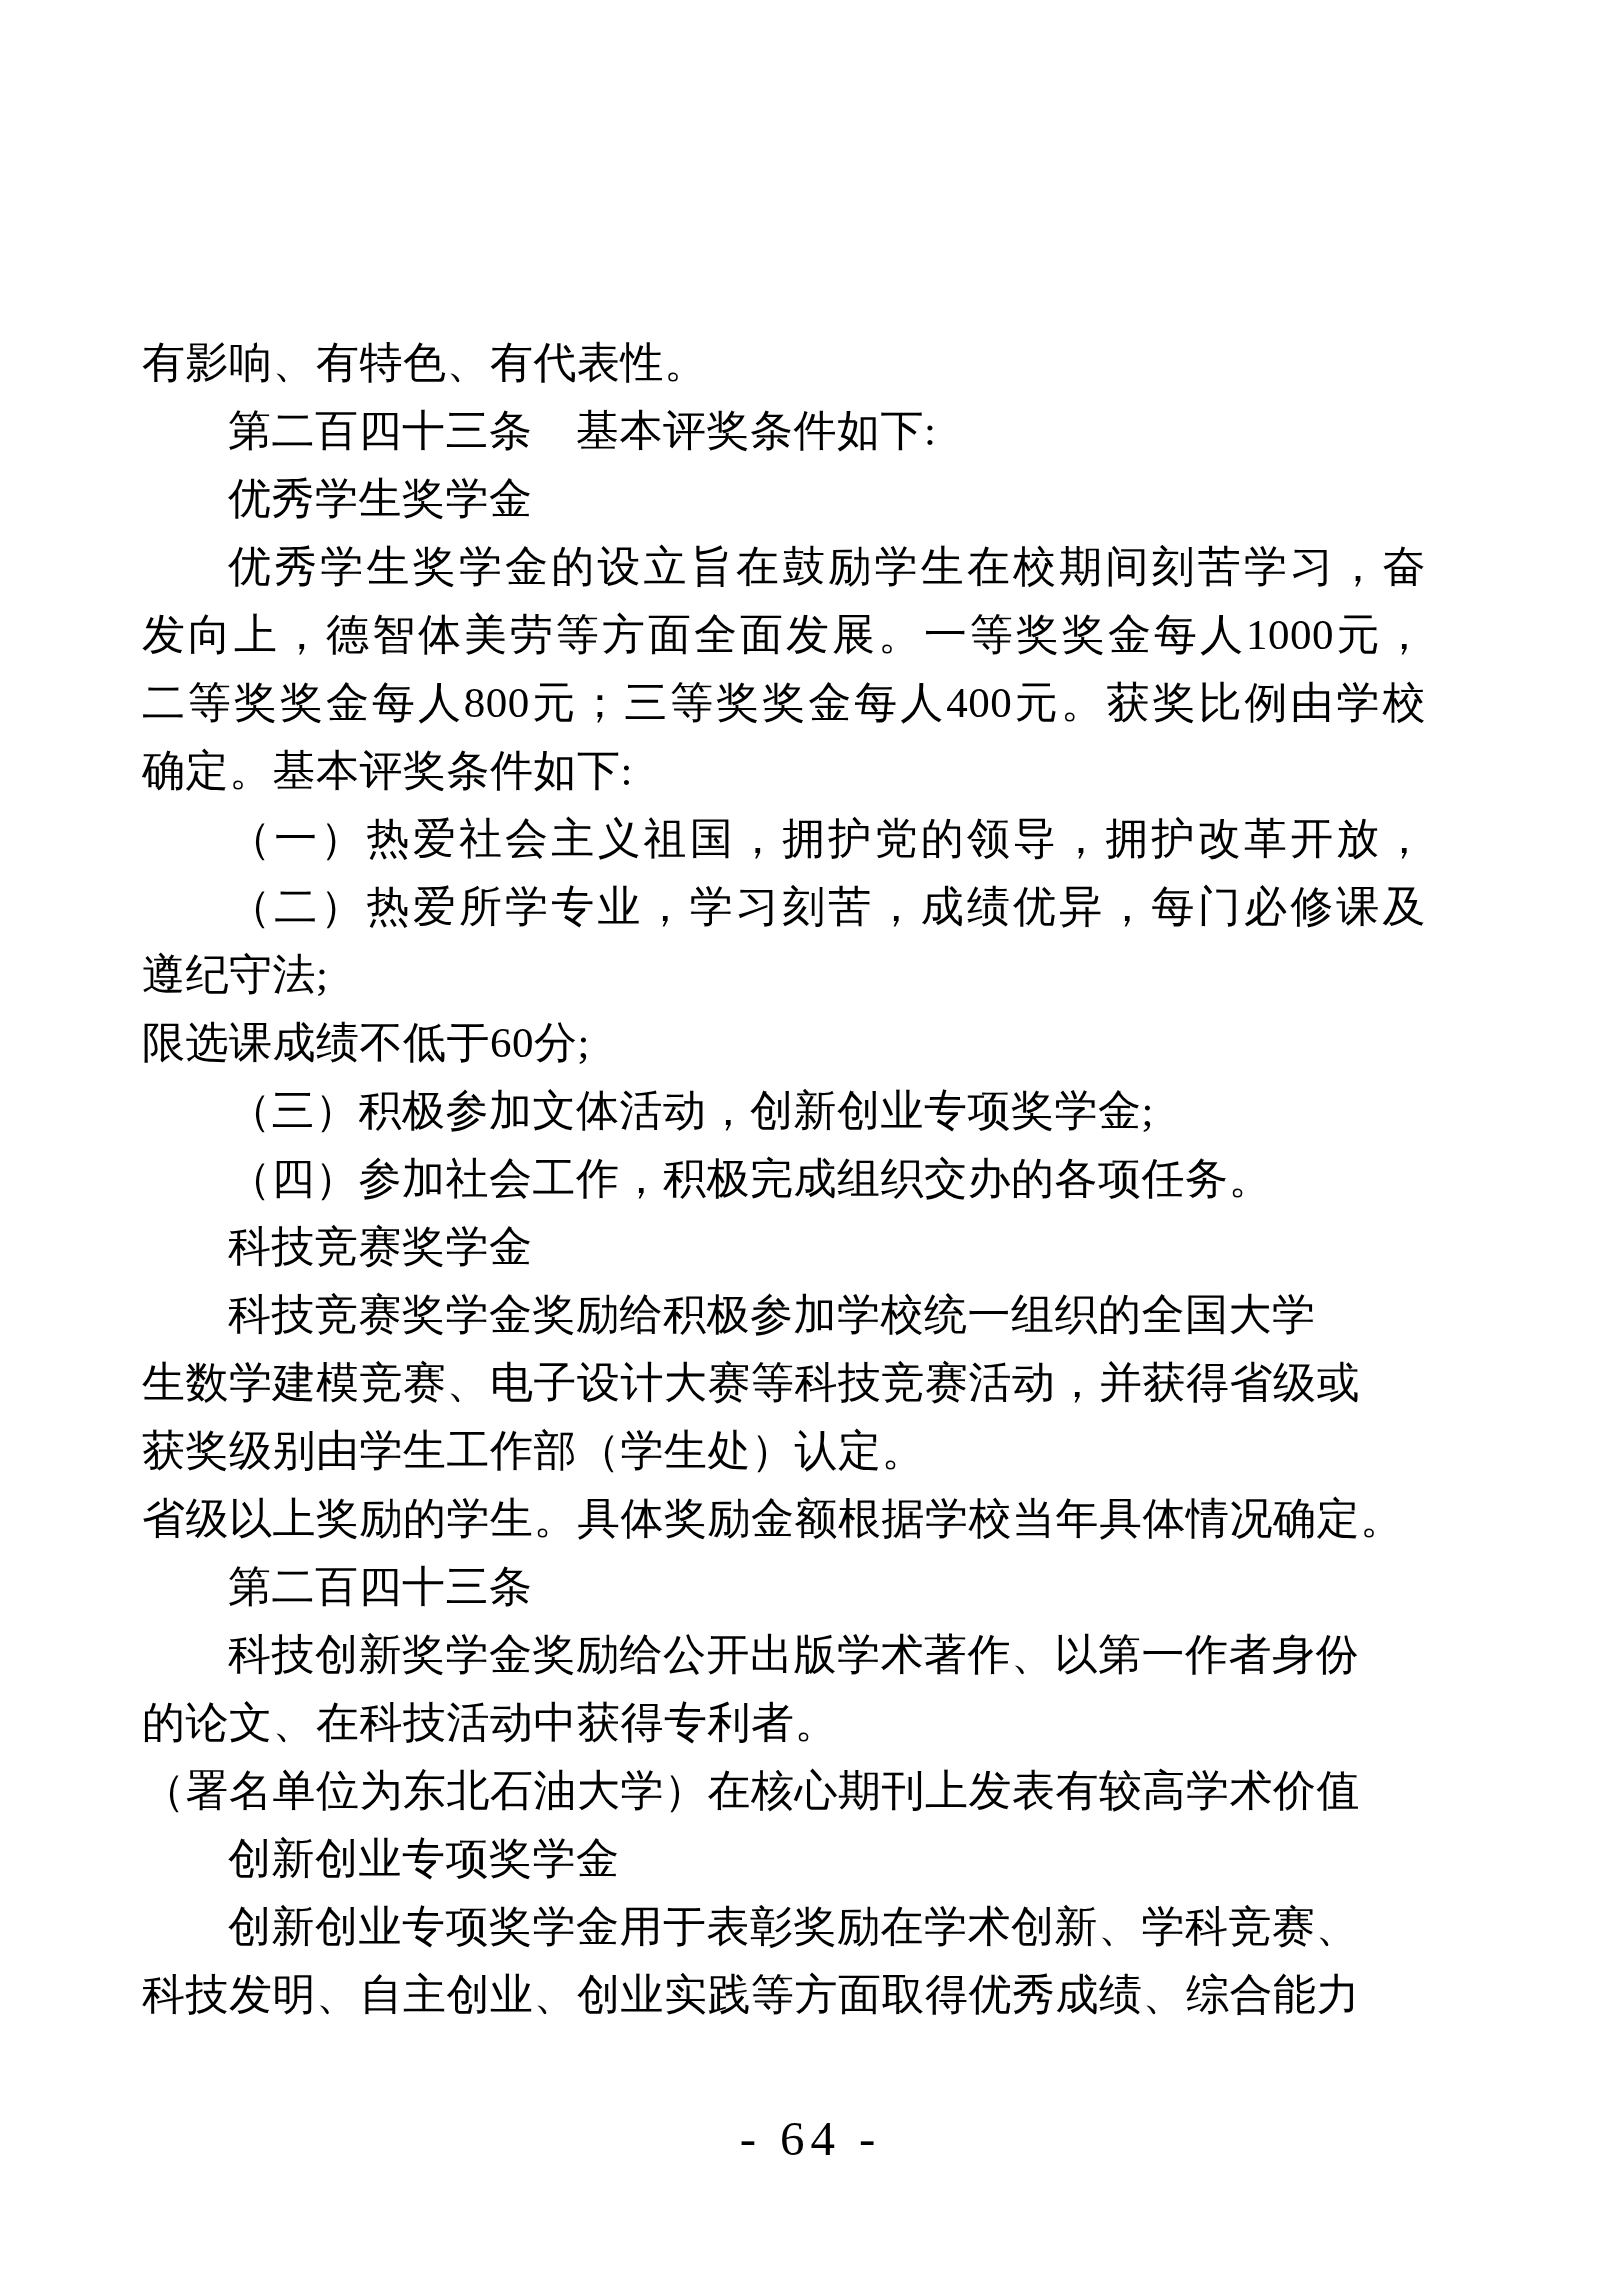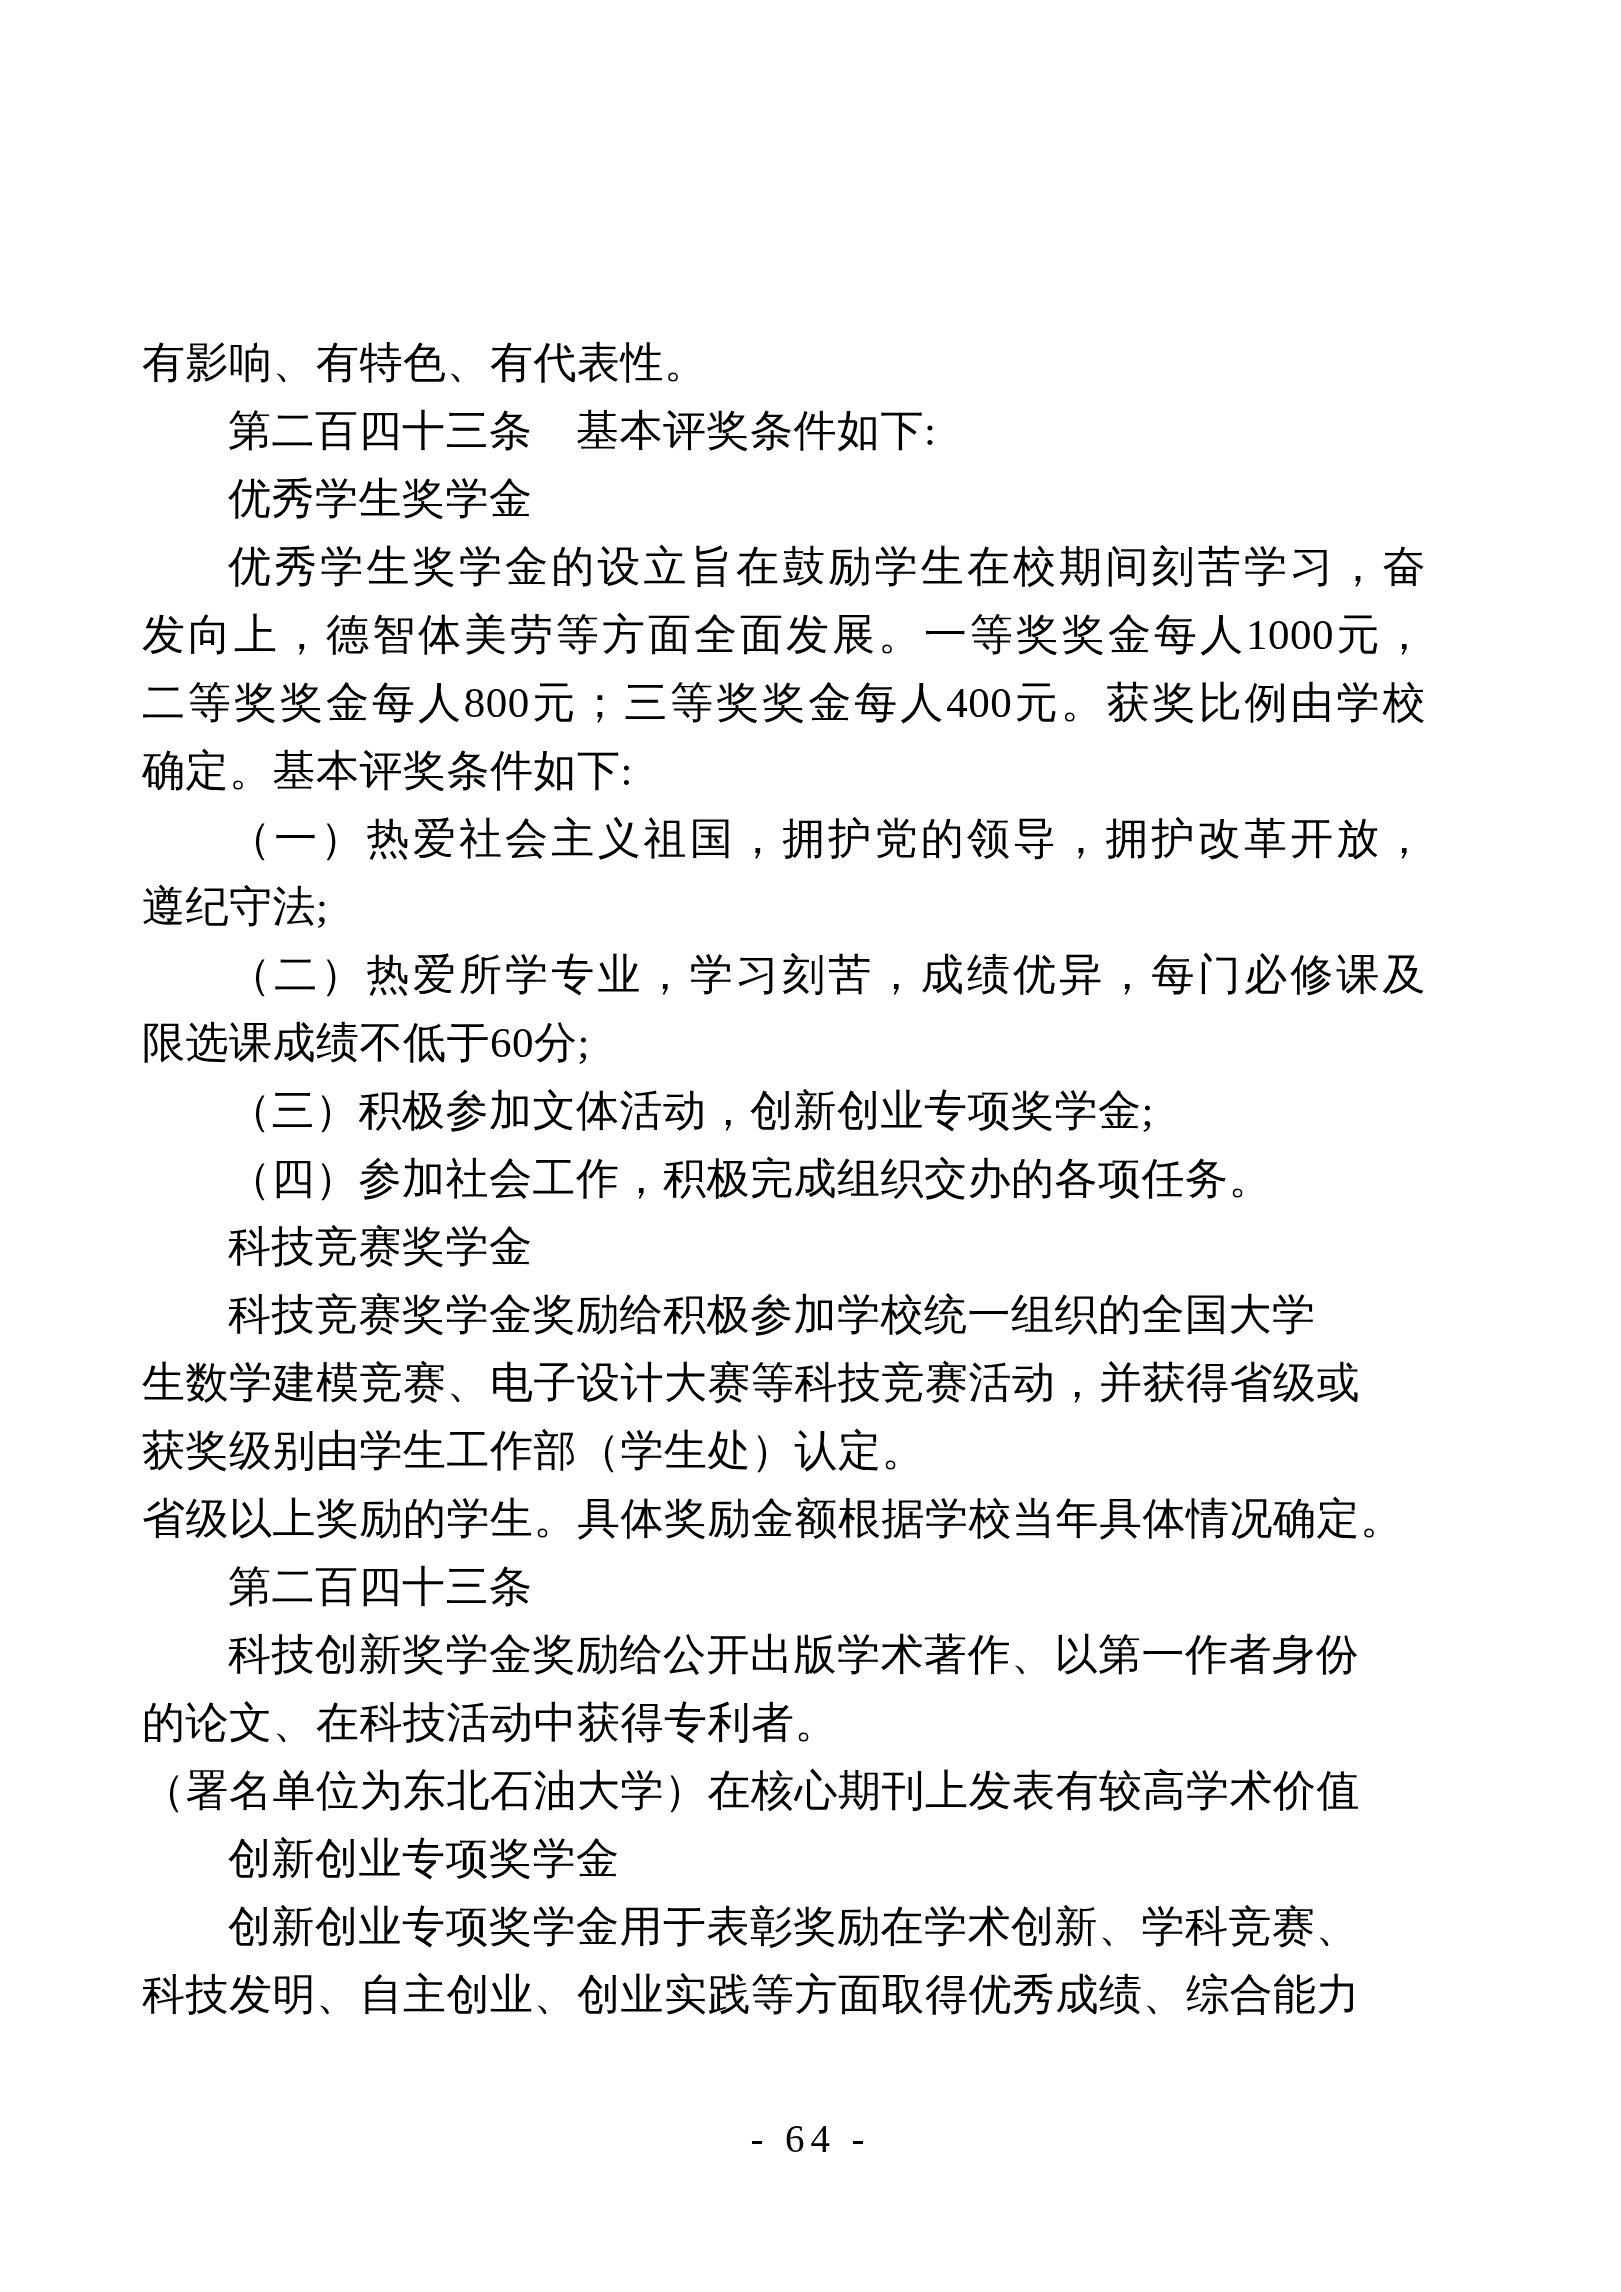--- a/index.html
+++ b/index.html
@@ -40,41 +40,41 @@
   }
   .seg.bold {
     font-weight: 400;
   }
   .page-footer {
     position: absolute;
     left: 0;
     top: 2115px;
     width: 100%;
     text-align: center;
-    font-size: 39px;
+    font-size: 49px;
     line-height: 47px;
     letter-spacing: 5.9px;
     color: #000000;
   }
 </style>
 </head>
 <body>
 
 <div class="page">
   <div class="text-block">
       <div class="line"><span class="seg">有影响、有特色、有代表性。</span></div>
       <div class="line indent"><span class="seg bold">第二百四十三条</span><span class="seg">　基本评奖条件如下:</span></div>
       <div class="line indent"><span class="seg bold">优秀学生奖学金</span></div>
       <div class="line indent justify"><span class="seg">优秀学生奖学金的设立旨在鼓励学生在校期间刻苦学习，奋</span></div>
       <div class="line justify"><span class="seg">发向上，德智体美劳等方面全面发展。一等奖奖金每人1000元，</span></div>
       <div class="line justify"><span class="seg">二等奖奖金每人800元；三等奖奖金每人400元。获奖比例由学校</span></div>
       <div class="line"><span class="seg">确定。基本评奖条件如下:</span></div>
       <div class="line indent justify"><span class="seg">（一）热爱社会主义祖国，拥护党的领导，拥护改革开放，</span></div>
+      <div class="line indent justify"><span class="seg">（二）热爱所学专业，学习刻苦，成绩优异，每门必修课及</span></div>
       <div class="line"><span class="seg">遵纪守法;</span></div>
-      <div class="line indent justify"><span class="seg">（二）热爱所学专业，学习刻苦，成绩优异，每门必修课及</span></div>
       <div class="line"><span class="seg">限选课成绩不低于60分;</span></div>
       <div class="line indent"><span class="seg">（三）积极参加文体活动，创新创业专项奖学金;</span></div>
       <div class="line indent"><span class="seg">（四）参加社会工作，积极完成组织交办的各项任务。</span></div>
       <div class="line indent"><span class="seg bold">科技竞赛奖学金</span></div>
       <div class="line indent"><span class="seg">科技竞赛奖学金奖励给积极参加学校统一组织的全国大学</span></div>
       <div class="line"><span class="seg">生数学建模竞赛、电子设计大赛等科技竞赛活动，并获得省级或</span></div>
       <div class="line"><span class="seg">获奖级别由学生工作部（学生处）认定。</span></div>
       <div class="line"><span class="seg">省级以上奖励的学生。具体奖励金额根据学校当年具体情况确定。</span></div>
       <div class="line indent"><span class="seg bold">第二百四十三条</span></div>
       <div class="line indent"><span class="seg">科技创新奖学金奖励给公开出版学术著作、以第一作者身份</span></div>

